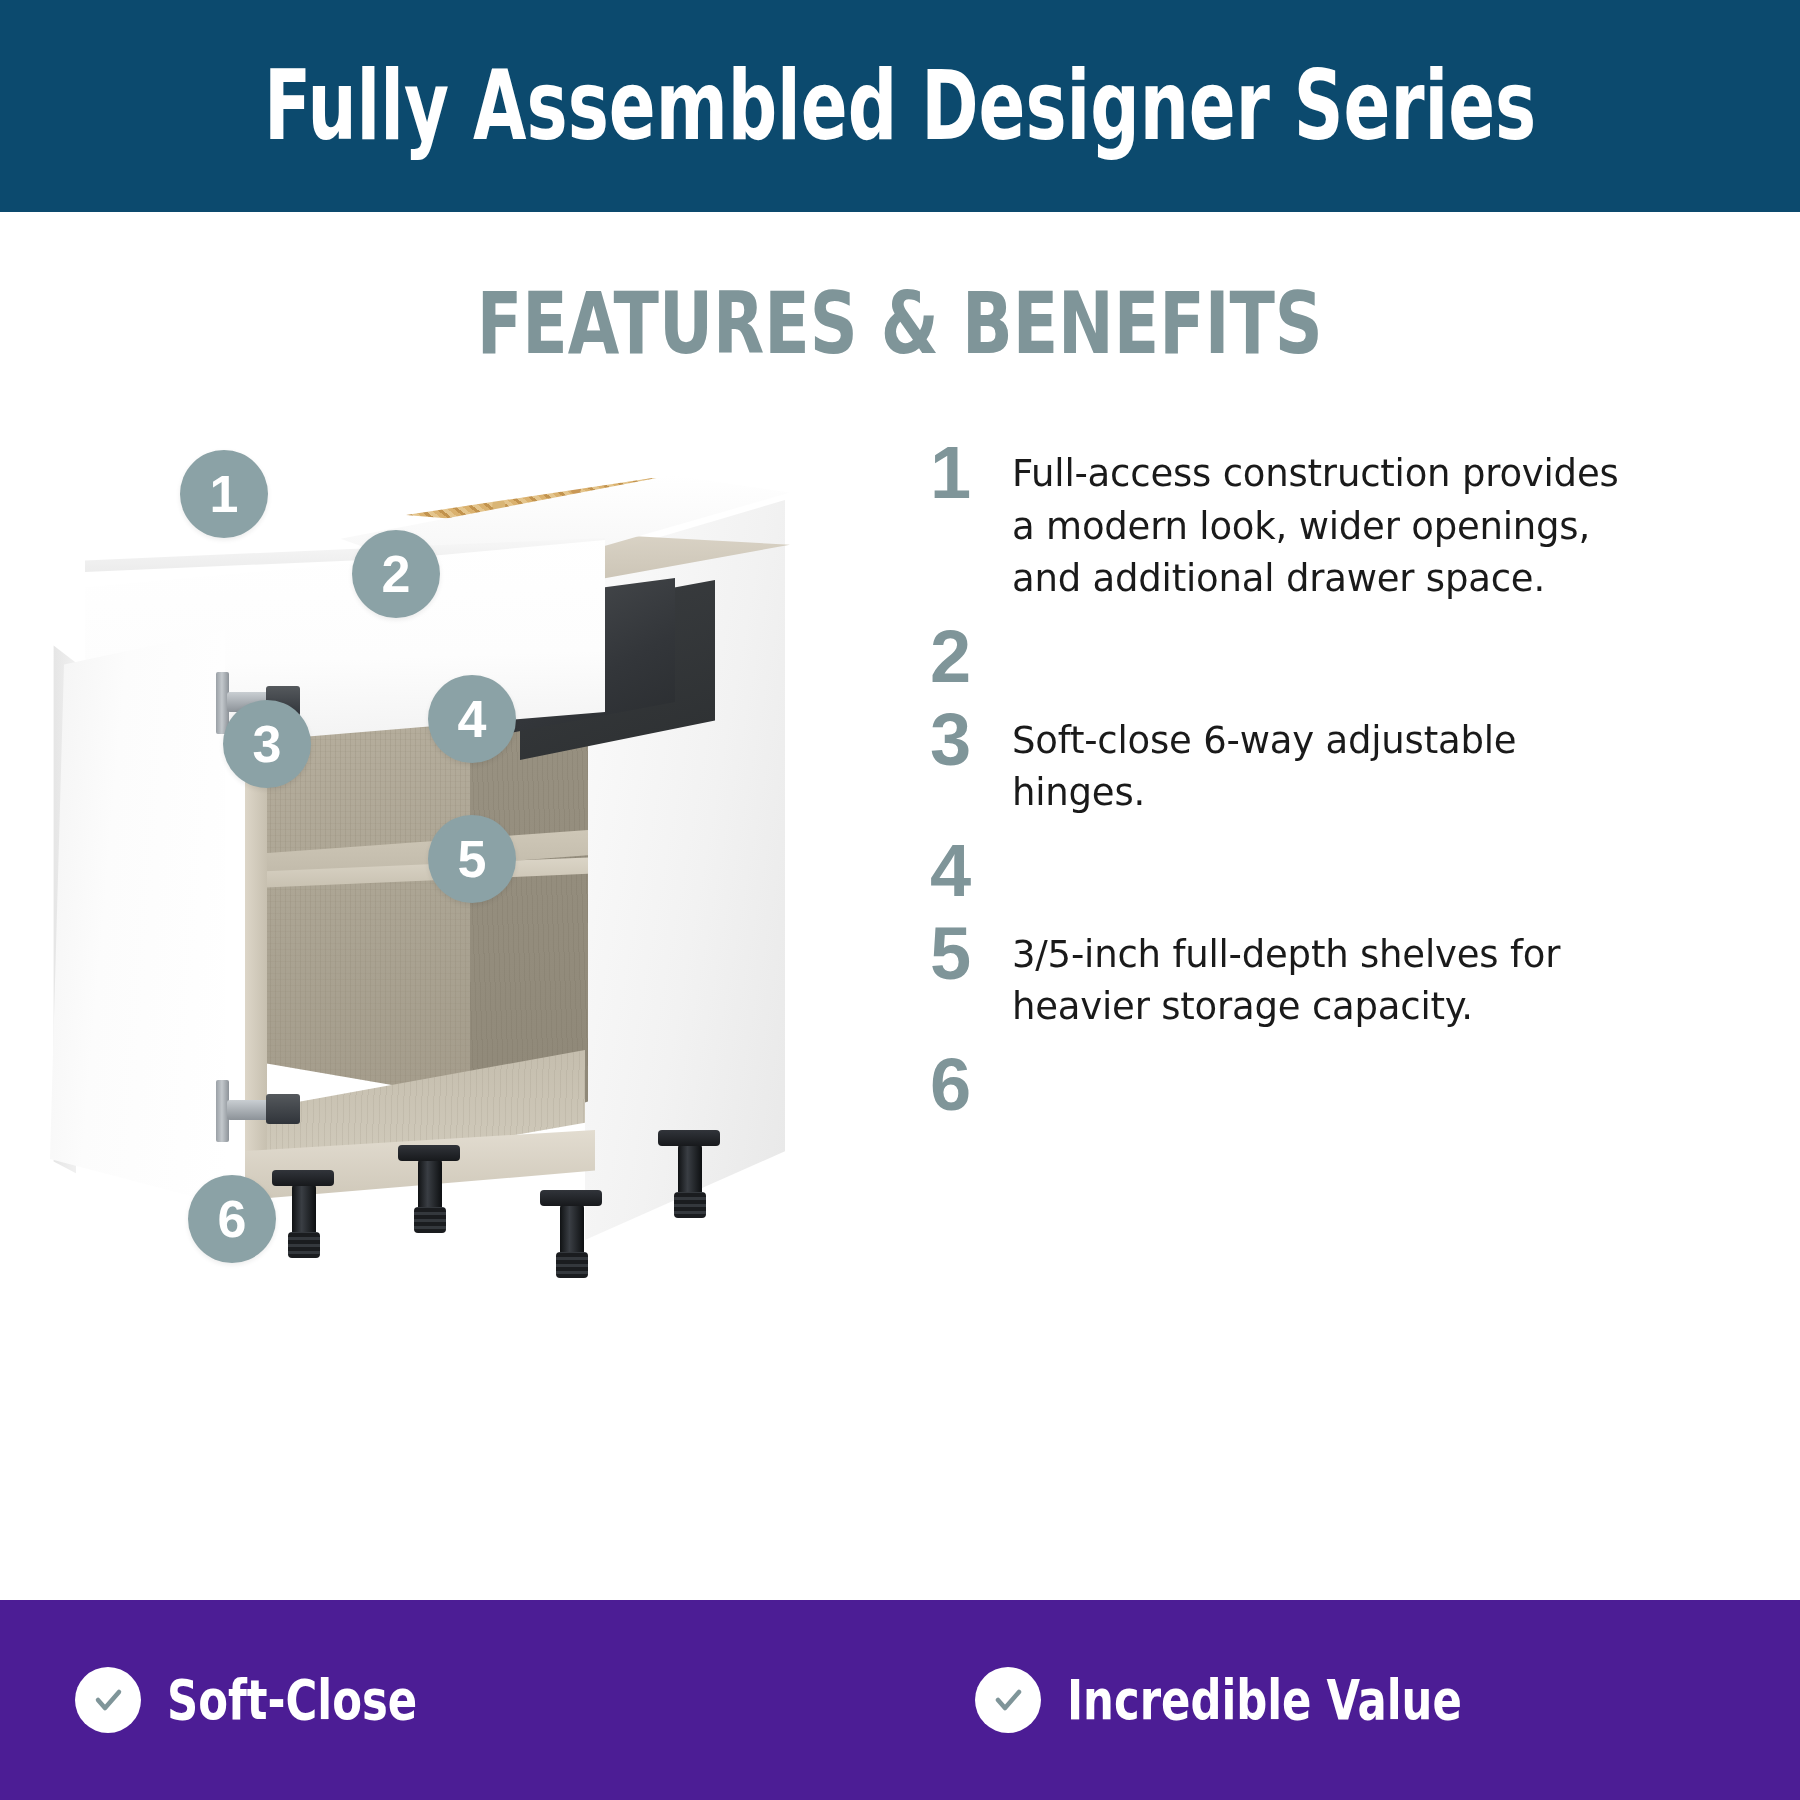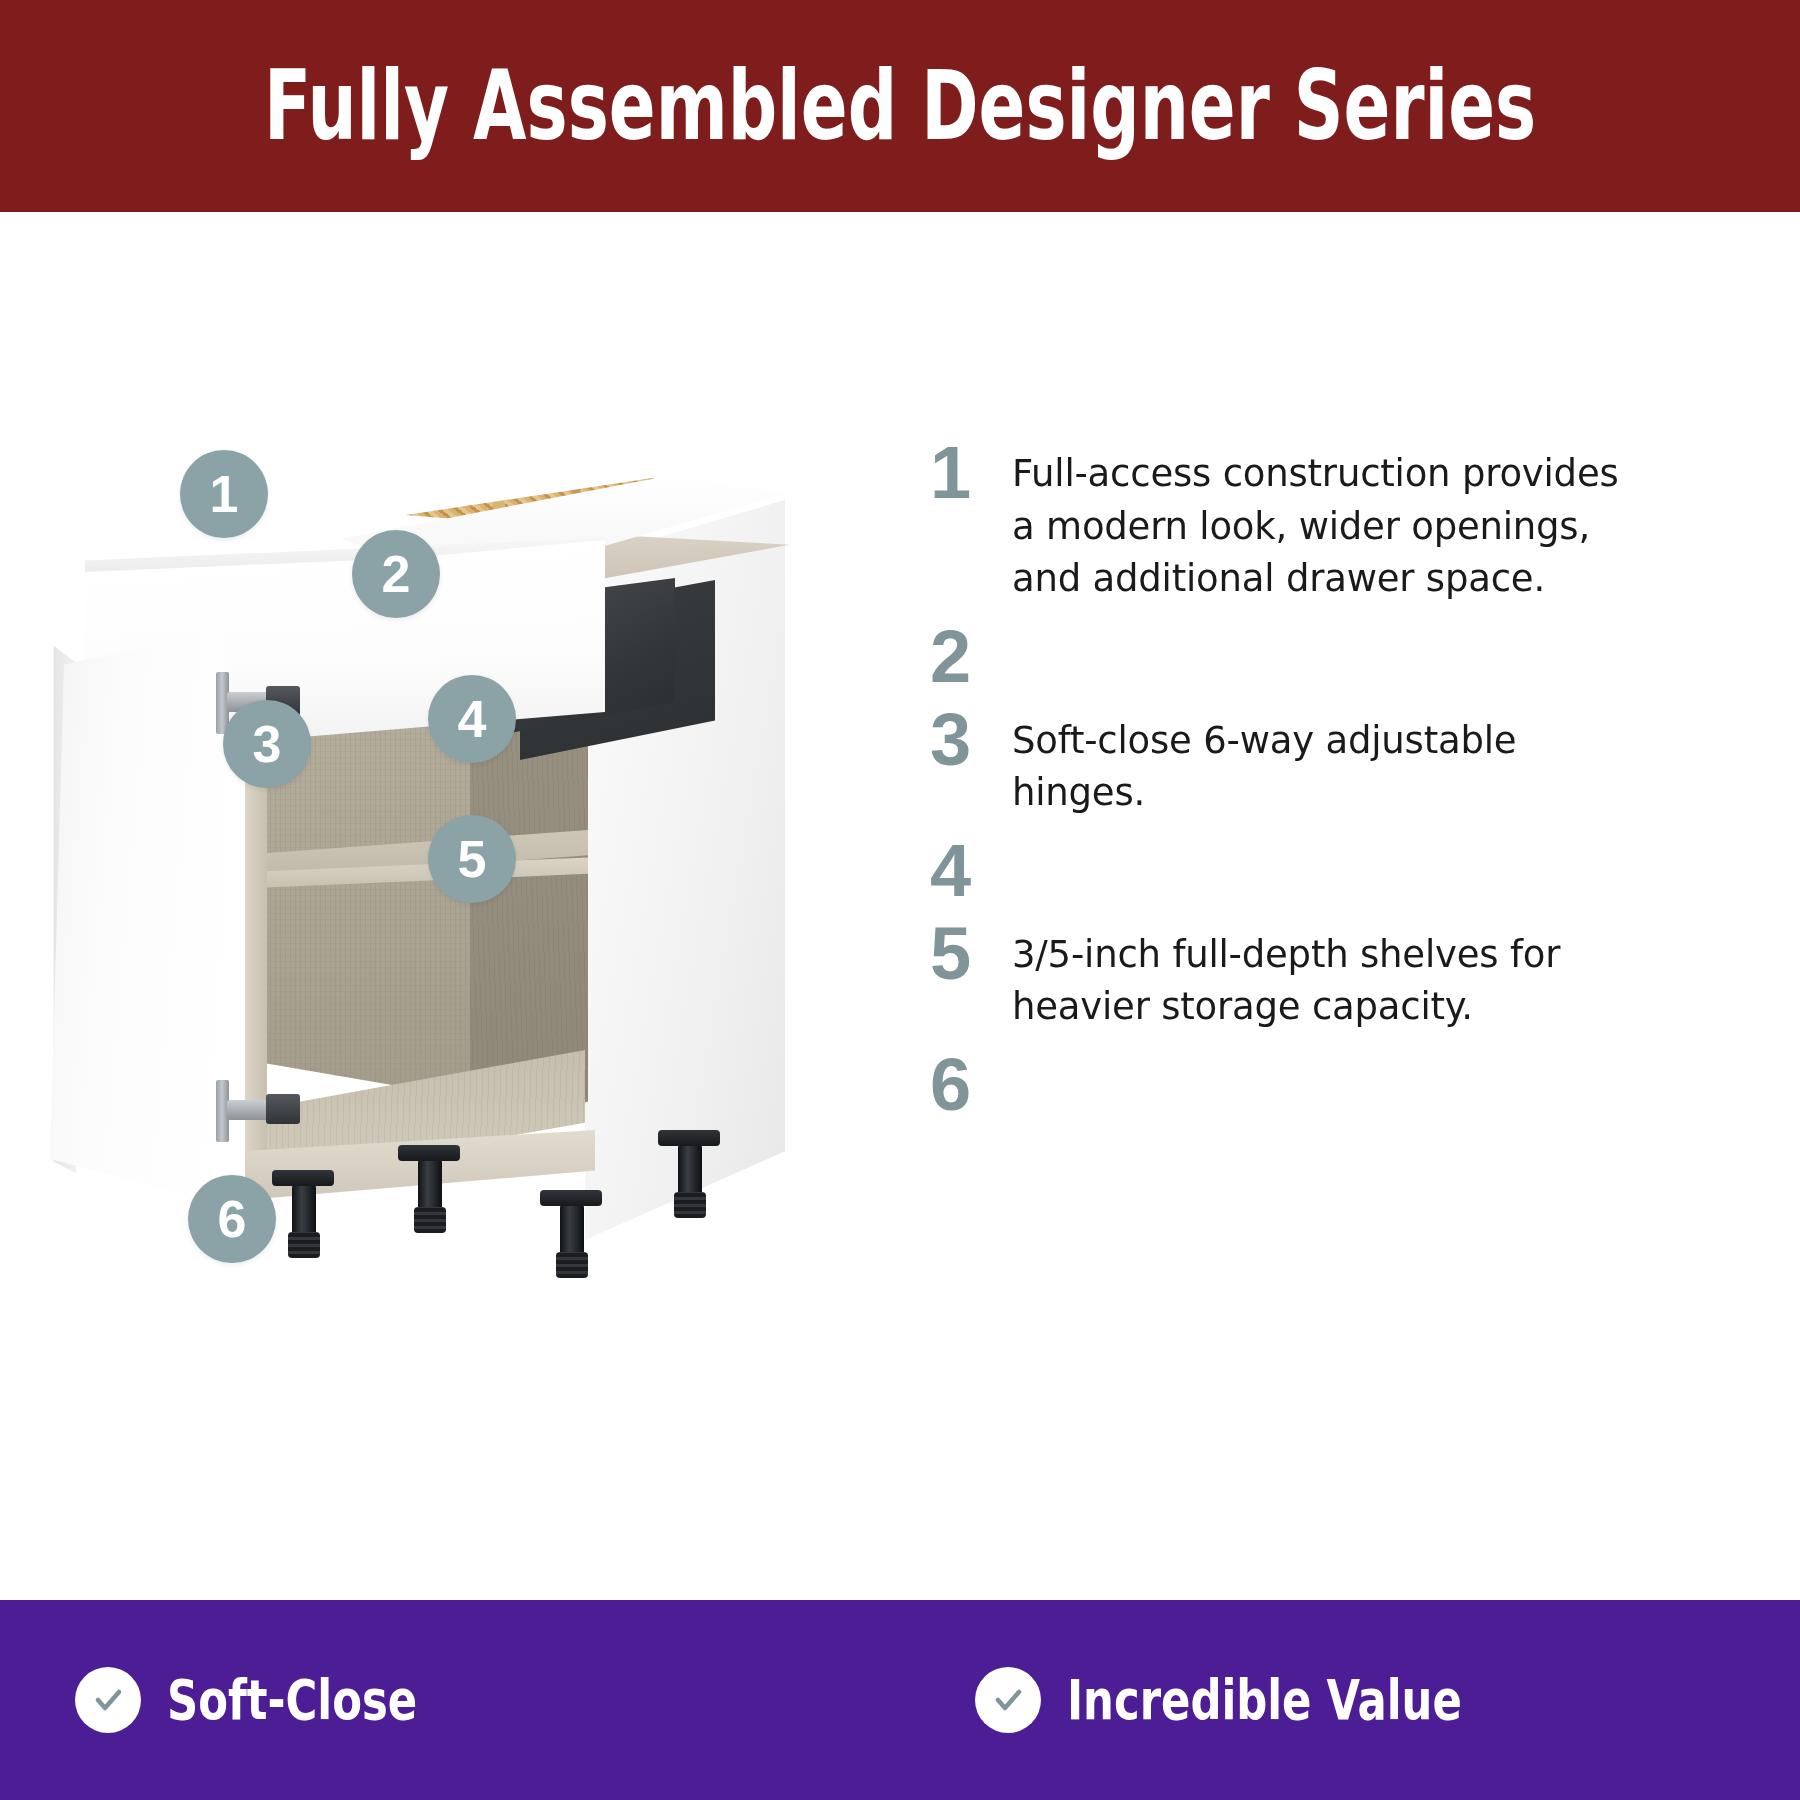--- a/index.html
+++ b/index.html
@@ -8,21 +8,21 @@
     background:#ffffff;
     font-family:"Liberation Sans", sans-serif;
     overflow:hidden;
     position:relative;
   }
   .page{position:relative;width:1800px;height:1800px;}
 
   
   .header{
     position:absolute;left:0;top:0;width:1800px;height:212px;
-    background:#7f1d1d;
+    background:#0c4a6e;
     display:flex;align-items:center;justify-content:center;
   }
   .header-title{
     color:#ffffff;
     font-family:"Liberation Sans Narrow","DejaVu Sans Condensed","Liberation Sans",sans-serif;
     font-weight:bold;
     font-size:96px;
     letter-spacing:0px;
     transform:scaleX(0.80);
     transform-origin:center center;
@@ -282,20 +282,23 @@
 </style>
 </head>
 <body>
 
 <div class="page">
 
   <div class="header">
     <div class="header-title">Fully Assembled Designer Series</div>
   </div>
 
+  <div class="section-title-wrap">
+    <div class="section-title">FEATURES &amp; BENEFITS</div>
+  </div>
 
   <div class="product-area">
 
     <div class="cab cab-right-side"></div>
     <div class="cab interior-back"></div>
     <div class="cab interior-right"></div>
     <div class="cab interior-bottom"></div>
     <div class="cab shelf-top"></div>
     <div class="cab shelf-edge"></div>
     <div class="cab front-edge-left"></div>

